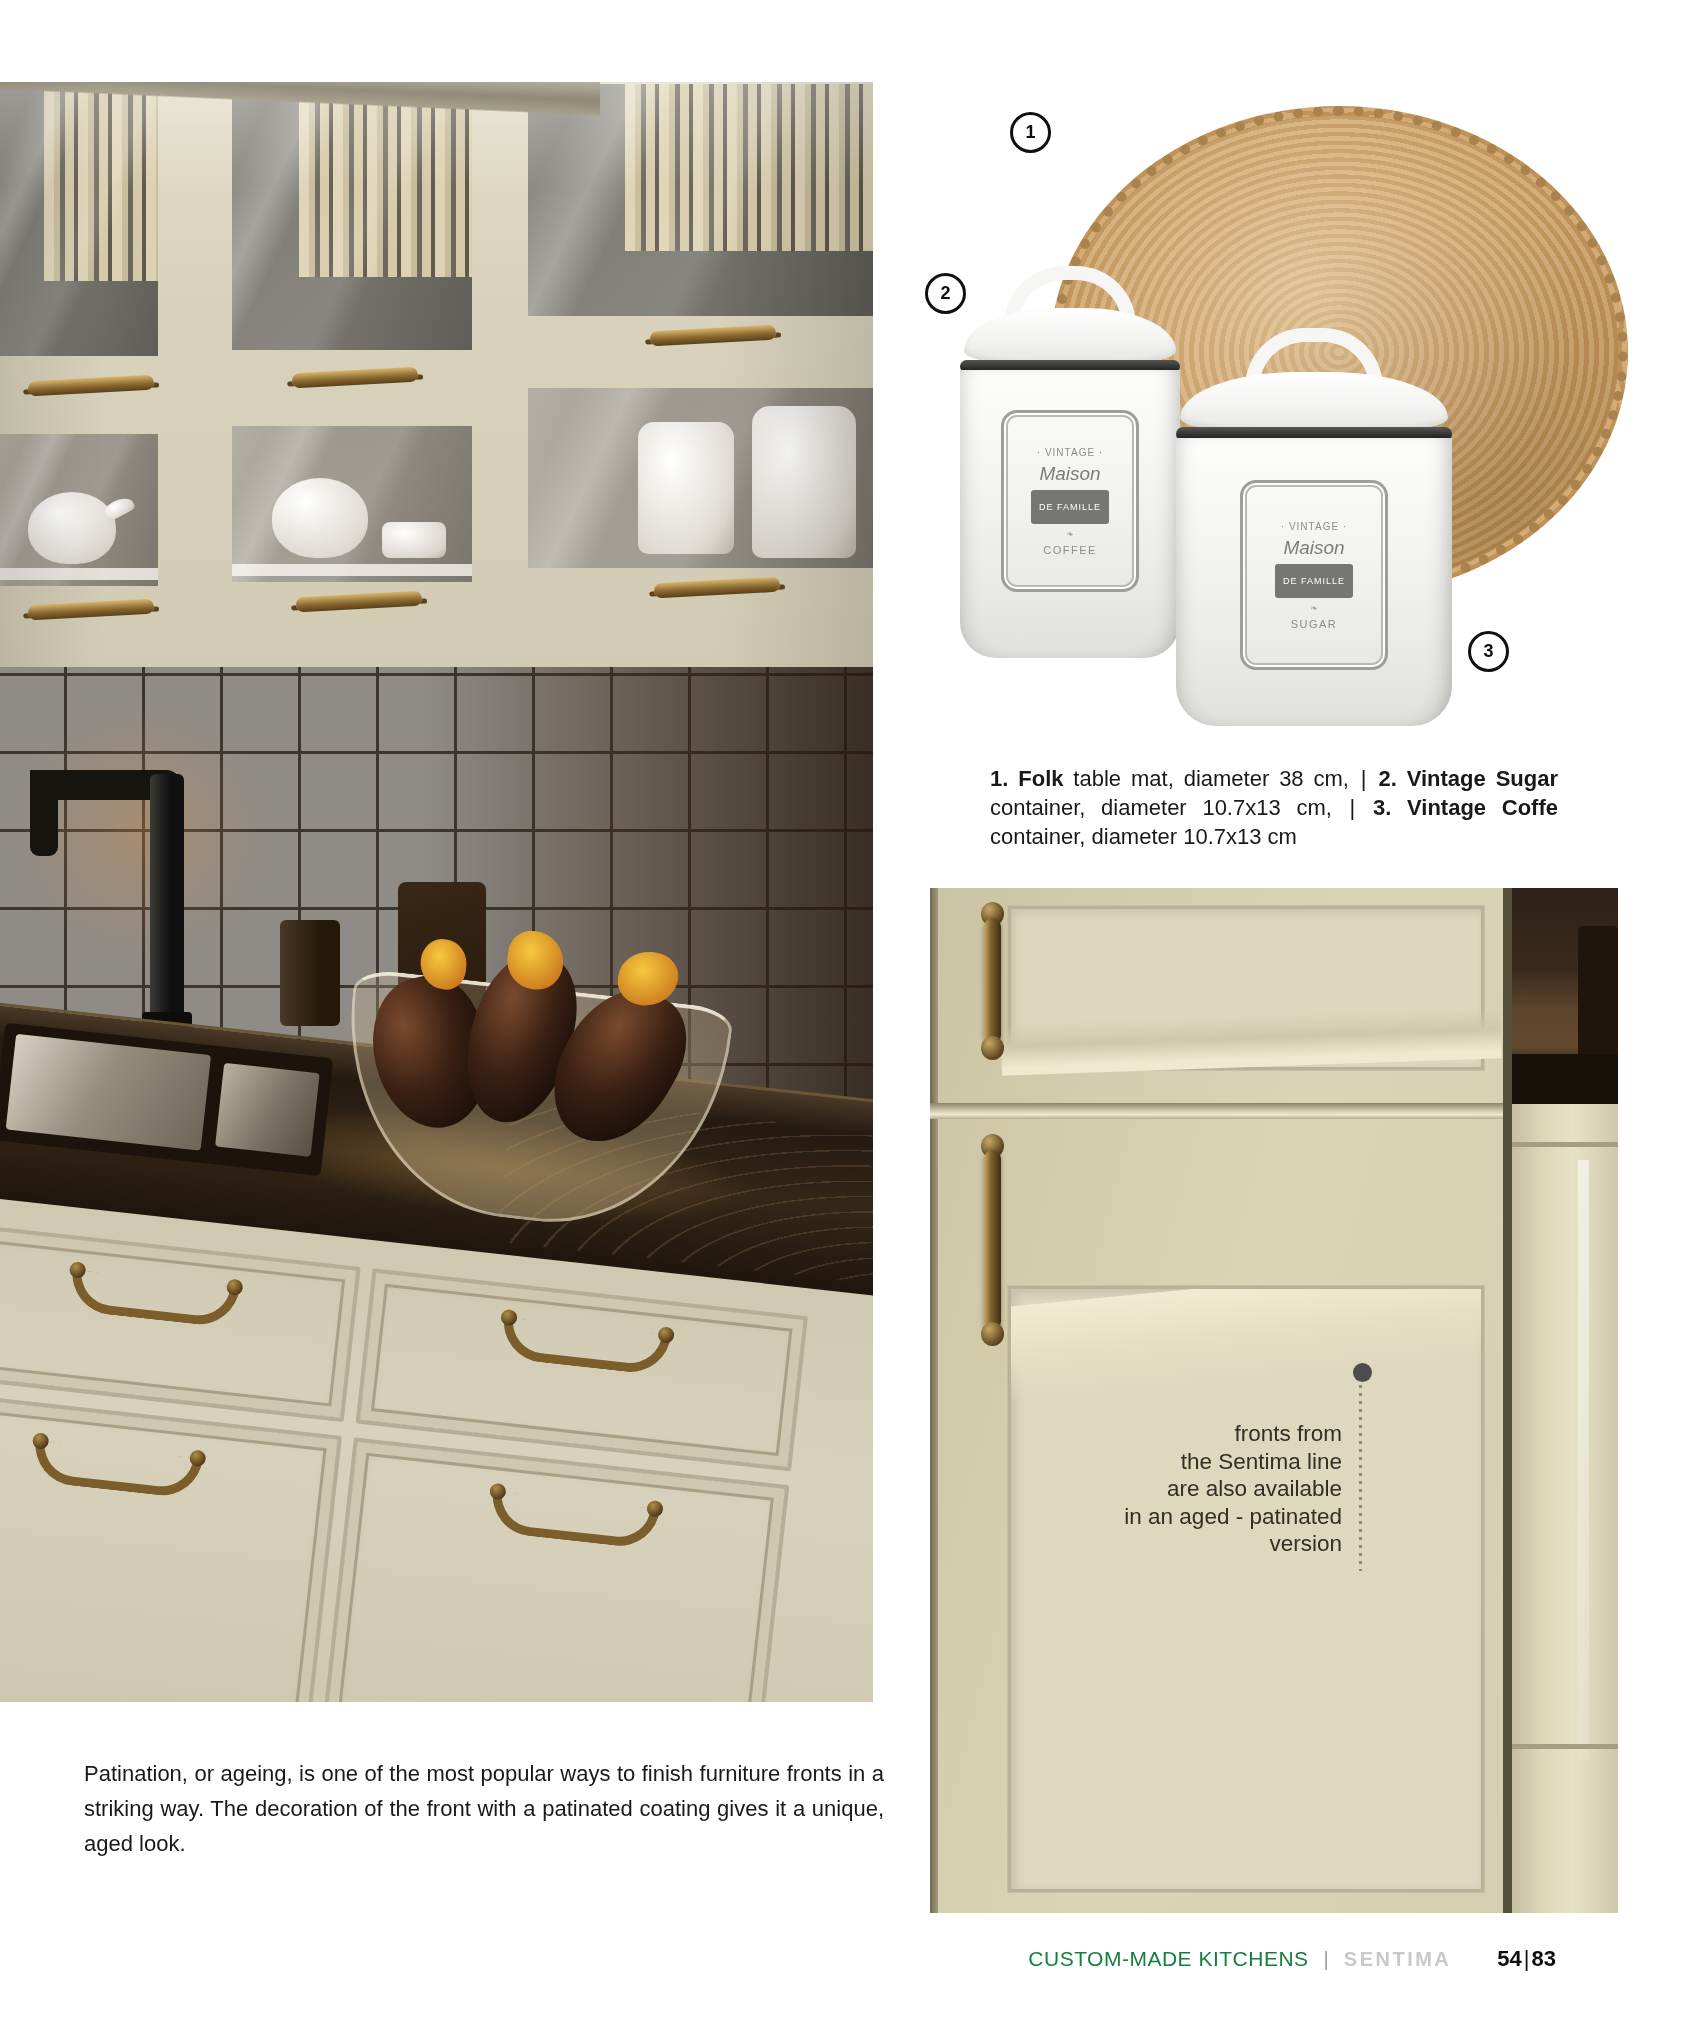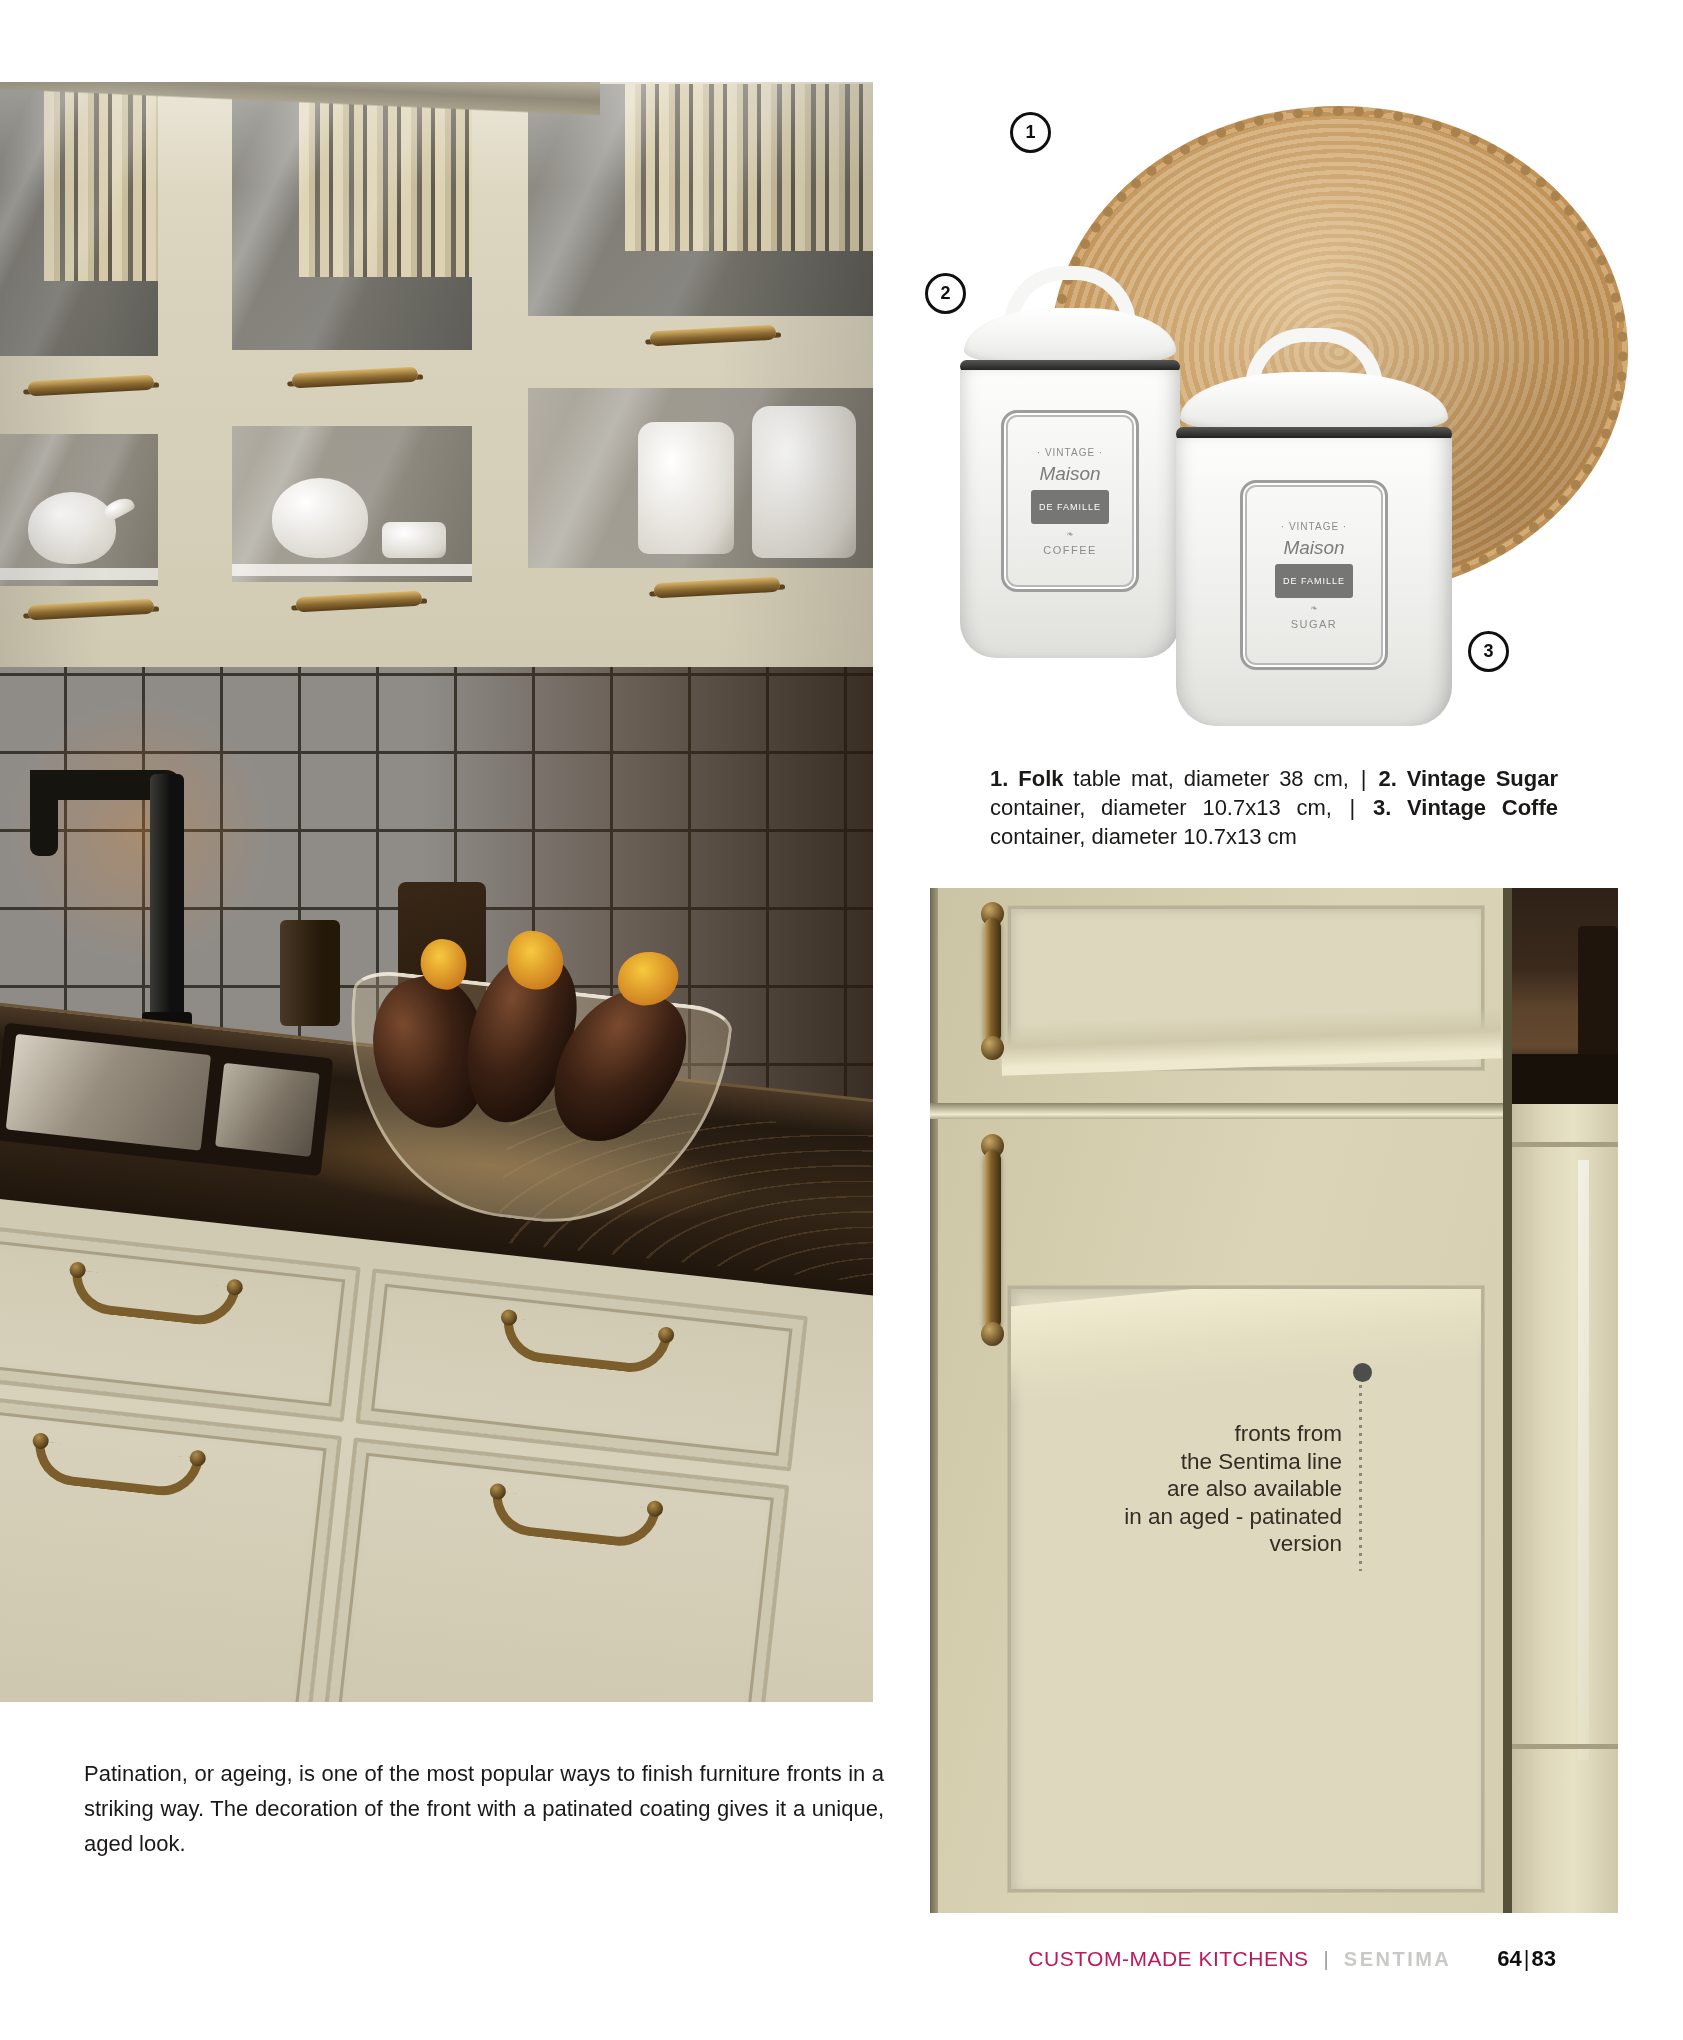--- a/index.html
+++ b/index.html
@@ -173,21 +173,21 @@
     background:linear-gradient(180deg,rgba(255,255,255,.55),rgba(255,255,255,.12));}
   .rcab-line2{position:absolute;left:0;right:0;top:640px;height:5px;background:#a59e82;}
   .note{right:276px;top:532px;width:300px;text-align:right;font-size:22.5px;line-height:27.5px;
     color:#332d24;}
   .ndot{left:423px;top:475px;width:19px;height:19px;border-radius:50%;background:#4d4d4b;z-index:4;}
   .nline{left:429px;top:497px;width:3px;height:186px;z-index:4;
     background-image:repeating-linear-gradient(180deg,#8c8678 0 3px,rgba(0,0,0,0) 3px 8px);}
 
   
   .footer{top:1946px;right:127px;display:flex;align-items:baseline;}
-  .f-k{font-size:21px;color:#be185d;letter-spacing:.5px;}
+  .f-k{font-size:21px;color:#15803d;letter-spacing:.5px;}
   .f-bar{color:#9b9b9d;margin:0 15px;font-size:20px;}
   .f-brand{font-size:20px;font-weight:bold;color:#c9c9c7;letter-spacing:2.5px;}
   .f-pages{margin-left:46px;font-weight:bold;font-size:22px;color:#0e0e0e;display:flex;align-items:baseline;}
   .f-pbar{font-weight:normal;padding:0 2px;}
 </style>
 </head>
 <body>
 
 <div class="page">
 
@@ -349,19 +349,19 @@
     </div>
   </div>
 
   <p class="abs para">Patination, or ageing, is one of the most popular ways to finish furniture fronts in a striking way. The decoration of the front with a patinated coating gives it a unique, aged look.</p>
 
   <div class="abs footer">
     <span class="f-k">CUSTOM-MADE KITCHENS</span>
     <span class="f-bar">|</span>
     <span class="f-brand">SENTIMA</span>
     <span class="f-pages">
-        <span>64</span>
+        <span>54</span>
         <span class="f-pbar">|</span>
         <span>83</span>
       </span>
   </div>
 
 </div>
 
 </body></html>

